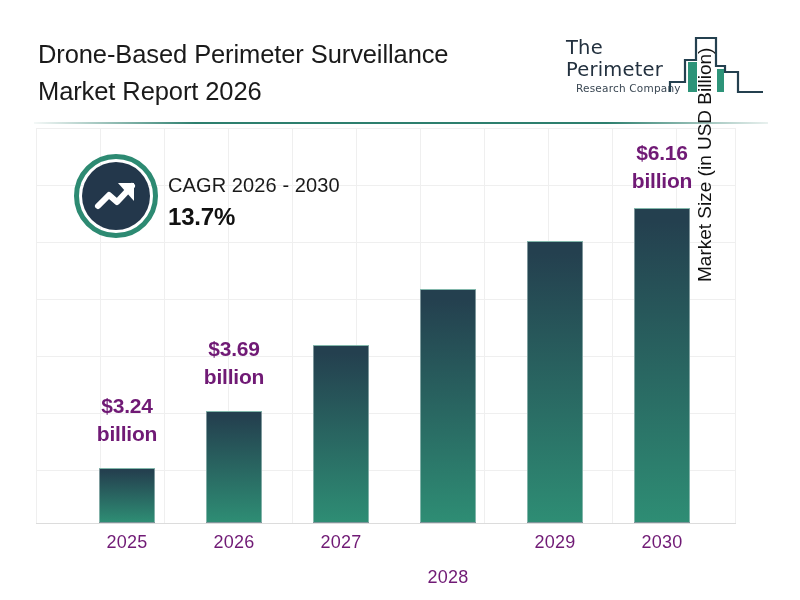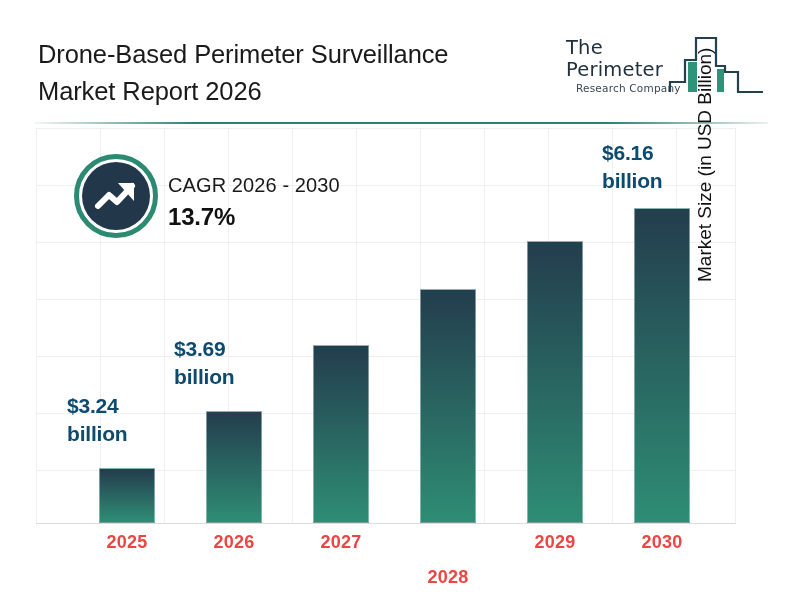--- a/index.html
+++ b/index.html
@@ -121,37 +121,38 @@
     width: 56px;
     background: linear-gradient(to bottom, #24404f 0%, #24404f 4%, #2e8d74 100%);
     border: 1px solid rgba(200,218,216,0.55);
     box-sizing: border-box;
   }
 
   
   .value-label {
     position: absolute;
     width: 120px;
+    text-align: center;
     font-size: 21px;
     font-weight: 700;
     line-height: 28px;
-    color: #0c4a6e;
+    color: #701a75;
     white-space: pre-line;
     letter-spacing: -0.2px;
   }
 
   
   .xtick {
     position: absolute;
     top: 532px;
     width: 110px;
     text-align: center;
     font-size: 18px;
-    font-weight: 700;
-    color: #ef4444;
+    font-weight: 400;
+    color: #701a75;
     letter-spacing: 0.2px;
   }
 
   
   #ylabel {
     position: absolute;
     left: 694px;
     top: 210px;
     width: 300px;
     transform: rotate(-90deg);

